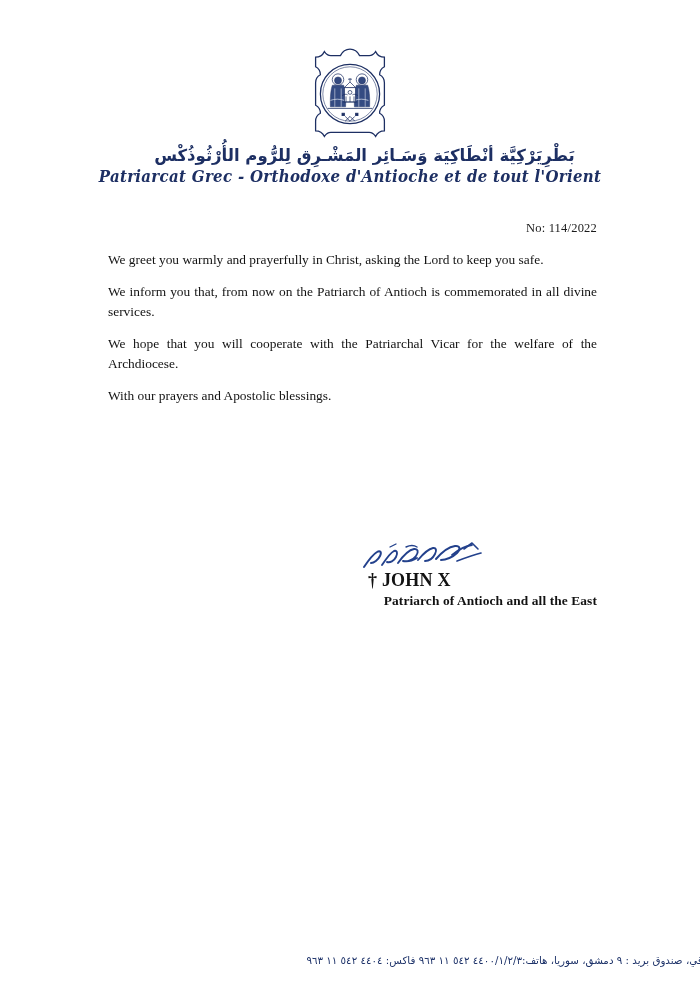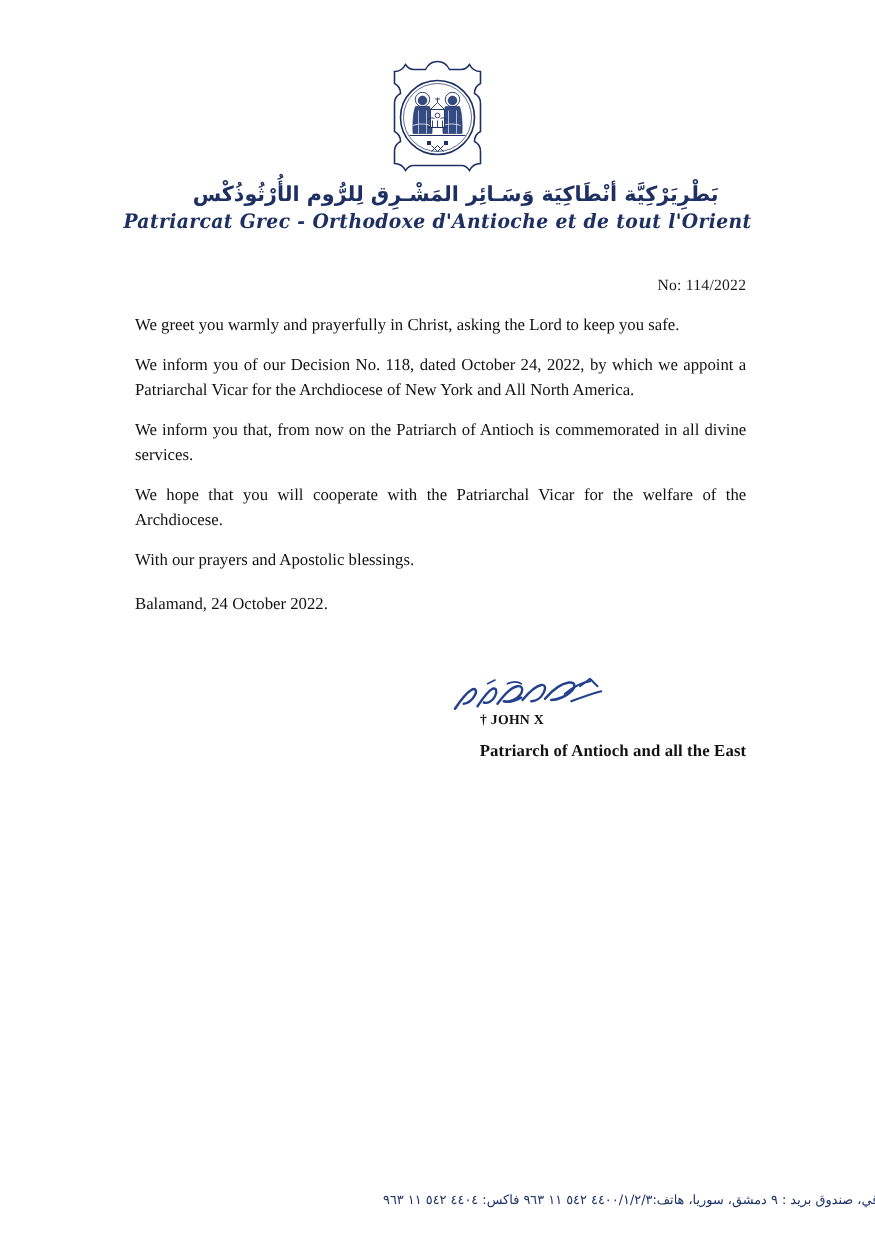--- a/index.html
+++ b/index.html
@@ -105,23 +105,23 @@
   .sig-mark {
     position: absolute;
     left: 252px;
     top: 0px;
     width: 125px;
     height: 36px;
     color: #23418c;
   }
   .sig-name {
     position: absolute;
-    left: 276px;
+    left: 260px;
     top: 29px;
-    font-size: 11px;
+    font-size: 18px;
     font-weight: bold;
     letter-spacing: 0.2px;
     white-space: nowrap;
   }
   .sig-title {
     position: absolute;
     right: 0px;
     top: 52px;
     font-size: 13.4px;
     font-weight: bold;
@@ -230,29 +230,27 @@
     <div class="header-french">Patriarcat Grec - Orthodoxe d'Antioche et de tout l'Orient</div>
   </div>
 
   <div class="ref-no">No: 114/2022</div>
 
   <div class="content">
 
 
     <p class="para">We greet you warmly and prayerfully in Christ, asking the Lord to keep you safe.</p>
 
-    <p class="para">We inform you of our Decision No. 118, dated October 24, 2022, by which we appoint a Patriarchal Vicar for the Archdiocese of New York and All North America.</p>
 
     <p class="para">We inform you that, from now on the Patriarch of Antioch is commemorated in all divine services.</p>
 
     <p class="para">We hope that you will cooperate with the Patriarchal Vicar for the welfare of the Archdiocese.</p>
 
     <p class="para last-body">With our prayers and Apostolic blessings.</p>
 
-    <p class="dateline">Balamand, 24 October 2022.</p>
   </div>
 
   <div class="signature-block">
 
     <svg class="sig-mark" viewBox="0 0 125 36">
       <g fill="none" stroke="#23418c" stroke-linecap="round" stroke-linejoin="round">
         <path d="M4 26 C 8 20 12 14 17 11 C 20 9 22 11 20 15 C 18 19 14 22 11 22" stroke-width="2"></path>
         <path d="M22 24 C 26 18 30 12 34 10 C 37 9 38 12 36 16 C 34 20 30 22 27 21" stroke-width="1.9"></path>
         <path d="M38 22 C 43 15 48 9 54 8 C 58 7.5 59 11 56 15 C 53 19 47 21 43 20
                  C 47 21 52 20 57 17" stroke-width="1.9"></path>

